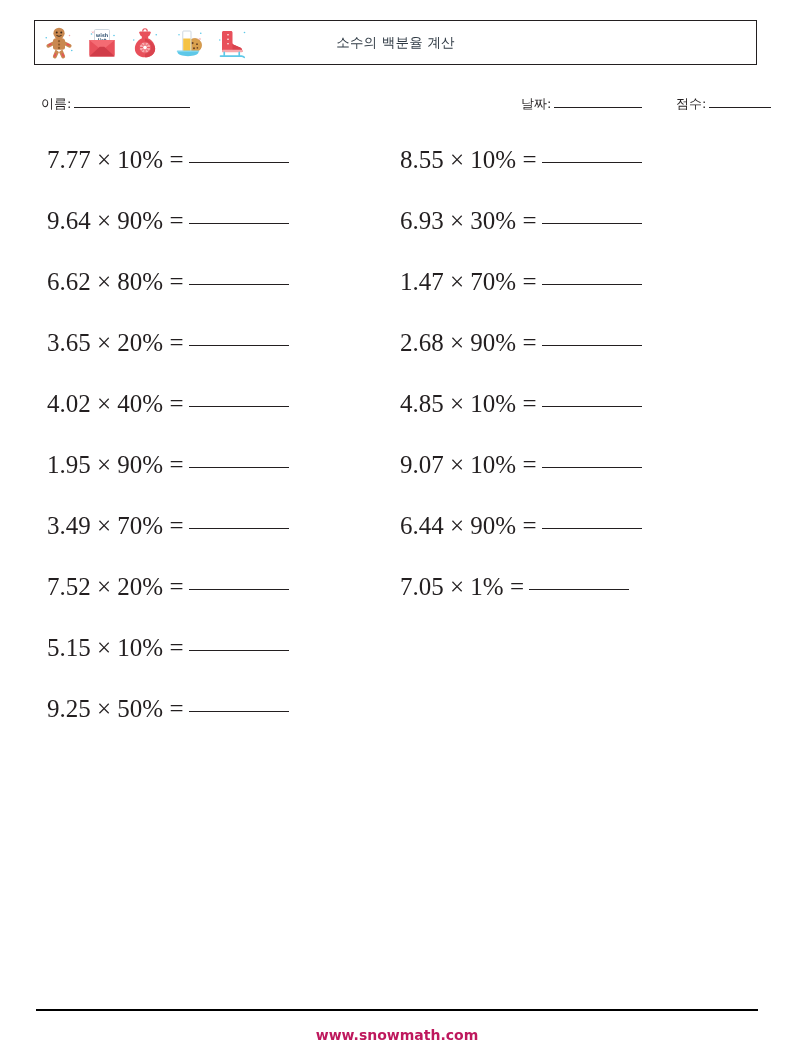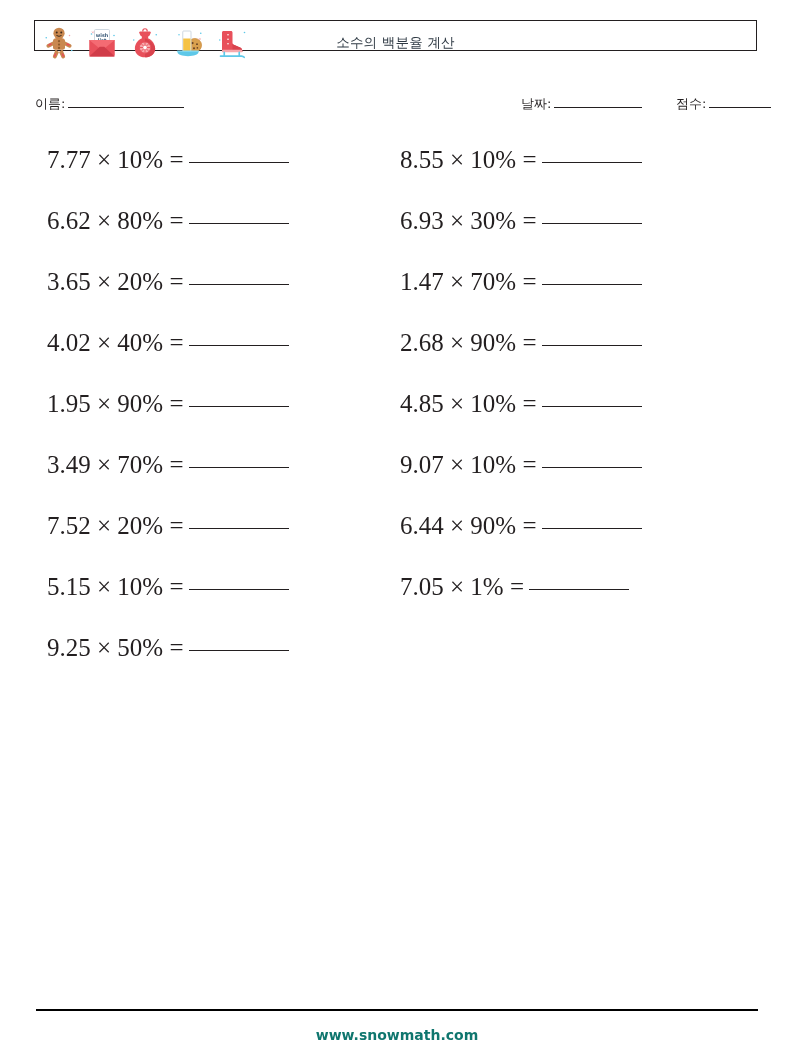--- a/index.html
+++ b/index.html
@@ -15,21 +15,21 @@
     color: #231f20;
     overflow: hidden;
   }
 
   
   #header-box {
     position: absolute;
     left: 34px;
     top: 20px;
     width: 723px;
-    height: 31px;
+    height: 45px;
     border: 1px solid #231f20;
     box-sizing: border-box;
   }
   #header-icons {
     position: absolute;
     left: 6px;
     top: 0;
     height: 43px;
     display: flex;
     align-items: center;
@@ -64,21 +64,21 @@
     font-size: 13px;
     color: #231f20;
     font-family: "DejaVu Sans", "Liberation Sans", sans-serif;
   }
   .meta-field {
     position: absolute;
     white-space: nowrap;
     top: 0;
     line-height: 22px;
   }
-  #meta-name  { left: 35px; }
+  #meta-name  { left: 41px; }
   #meta-date  { left: 521px; text-align: right; }
   #meta-score { left: 676px; }
   .meta-label { display: inline; }
   .meta-blank {
     display: inline-block;
     border-bottom: 1.4px solid #231f20;
     height: 11px;
     vertical-align: baseline;
     margin-left: 3px;
   }
@@ -127,21 +127,21 @@
     border-top: 2px solid #000000;
   }
   #footer-url {
     position: absolute;
     left: 0;
     top: 1027px;
     width: 794px;
     text-align: center;
     font-size: 14px;
     font-weight: bold;
-    color: #0f766e;
+    color: #be185d;
     font-family: "DejaVu Sans", "Liberation Sans", sans-serif;
   }
 </style>
 </head>
 <body>
 
 <div id="header-box">
 
   <div id="header-icons">
 
@@ -239,20 +239,24 @@
 </div>
 
 <div id="problems">
 
   <div class="prob-col" id="col-left">
     <div class="prob-row">
         <span class="prob-expr">7.77 × 10% =</span>
         <span class="prob-blank"></span>
       </div>
     <div class="prob-row">
+        <span class="prob-expr">9.64 × 90% =</span>
+        <span class="prob-blank"></span>
+      </div>
+    <div class="prob-row">
         <span class="prob-expr">6.62 × 80% =</span>
         <span class="prob-blank"></span>
       </div>
     <div class="prob-row">
         <span class="prob-expr">3.65 × 20% =</span>
         <span class="prob-blank"></span>
       </div>
     <div class="prob-row">
         <span class="prob-expr">4.02 × 40% =</span>
         <span class="prob-blank"></span>

